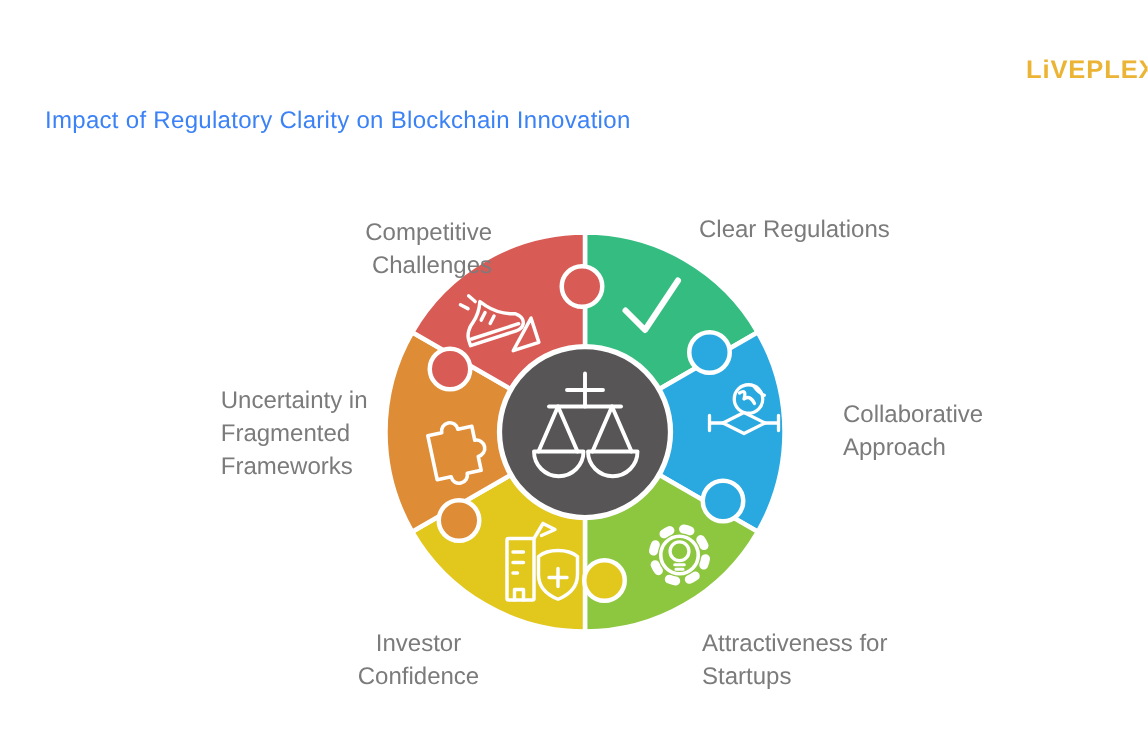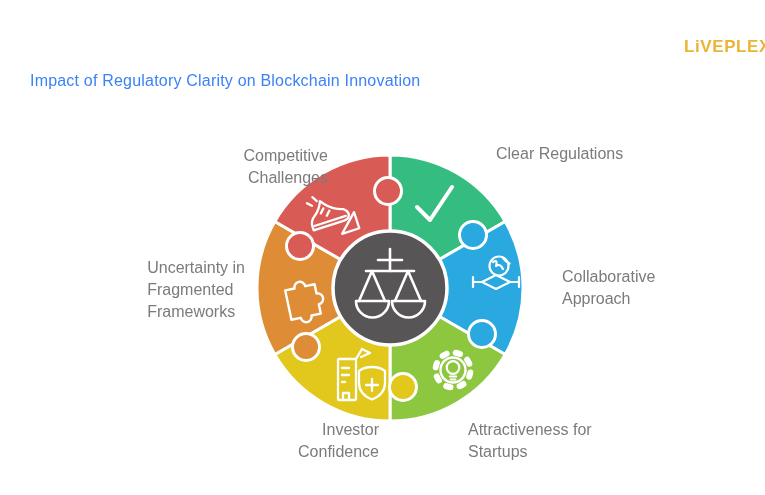--- a/index.html
+++ b/index.html
@@ -15,24 +15,24 @@
   .logo{
     position:absolute;top:37px;right:-6px;
     font-size:17px;font-weight:800;color:#ebb434;letter-spacing:.6px;
     white-space:nowrap;
   }
   .lbl{
     position:absolute;font-size:16px;line-height:22px;color:#7b7b7b;
     white-space:pre-line;
   }
   .lbl-competitive{top:117px;right:437px;text-align:right;margin-top:28px;}
-  .lbl-clear{top:143px;left:466px;margin-left:30px;}
+  .lbl-clear{top:143px;left:466px;}
   .lbl-collaborative{top:266px;left:546px;margin-left:16px;}
   .lbl-attractiveness{top:419px;left:468px;}
-  .lbl-investor{top:419px;left:179px;width:200px;text-align:right;}
+  .lbl-investor{top:419px;left:179px;width:200px;text-align:center;}
   .lbl-uncertainty{top:257px;right:520px;text-align:left;}
   svg{position:absolute;top:0;left:0;}
 </style>
 </head>
 <body>
 
 <div class="title">Impact of Regulatory Clarity on Blockchain Innovation</div>
 <div class="logo">LiVEPLEX</div>
 
 <svg width="765" height="495" viewBox="0 0 765 495">

